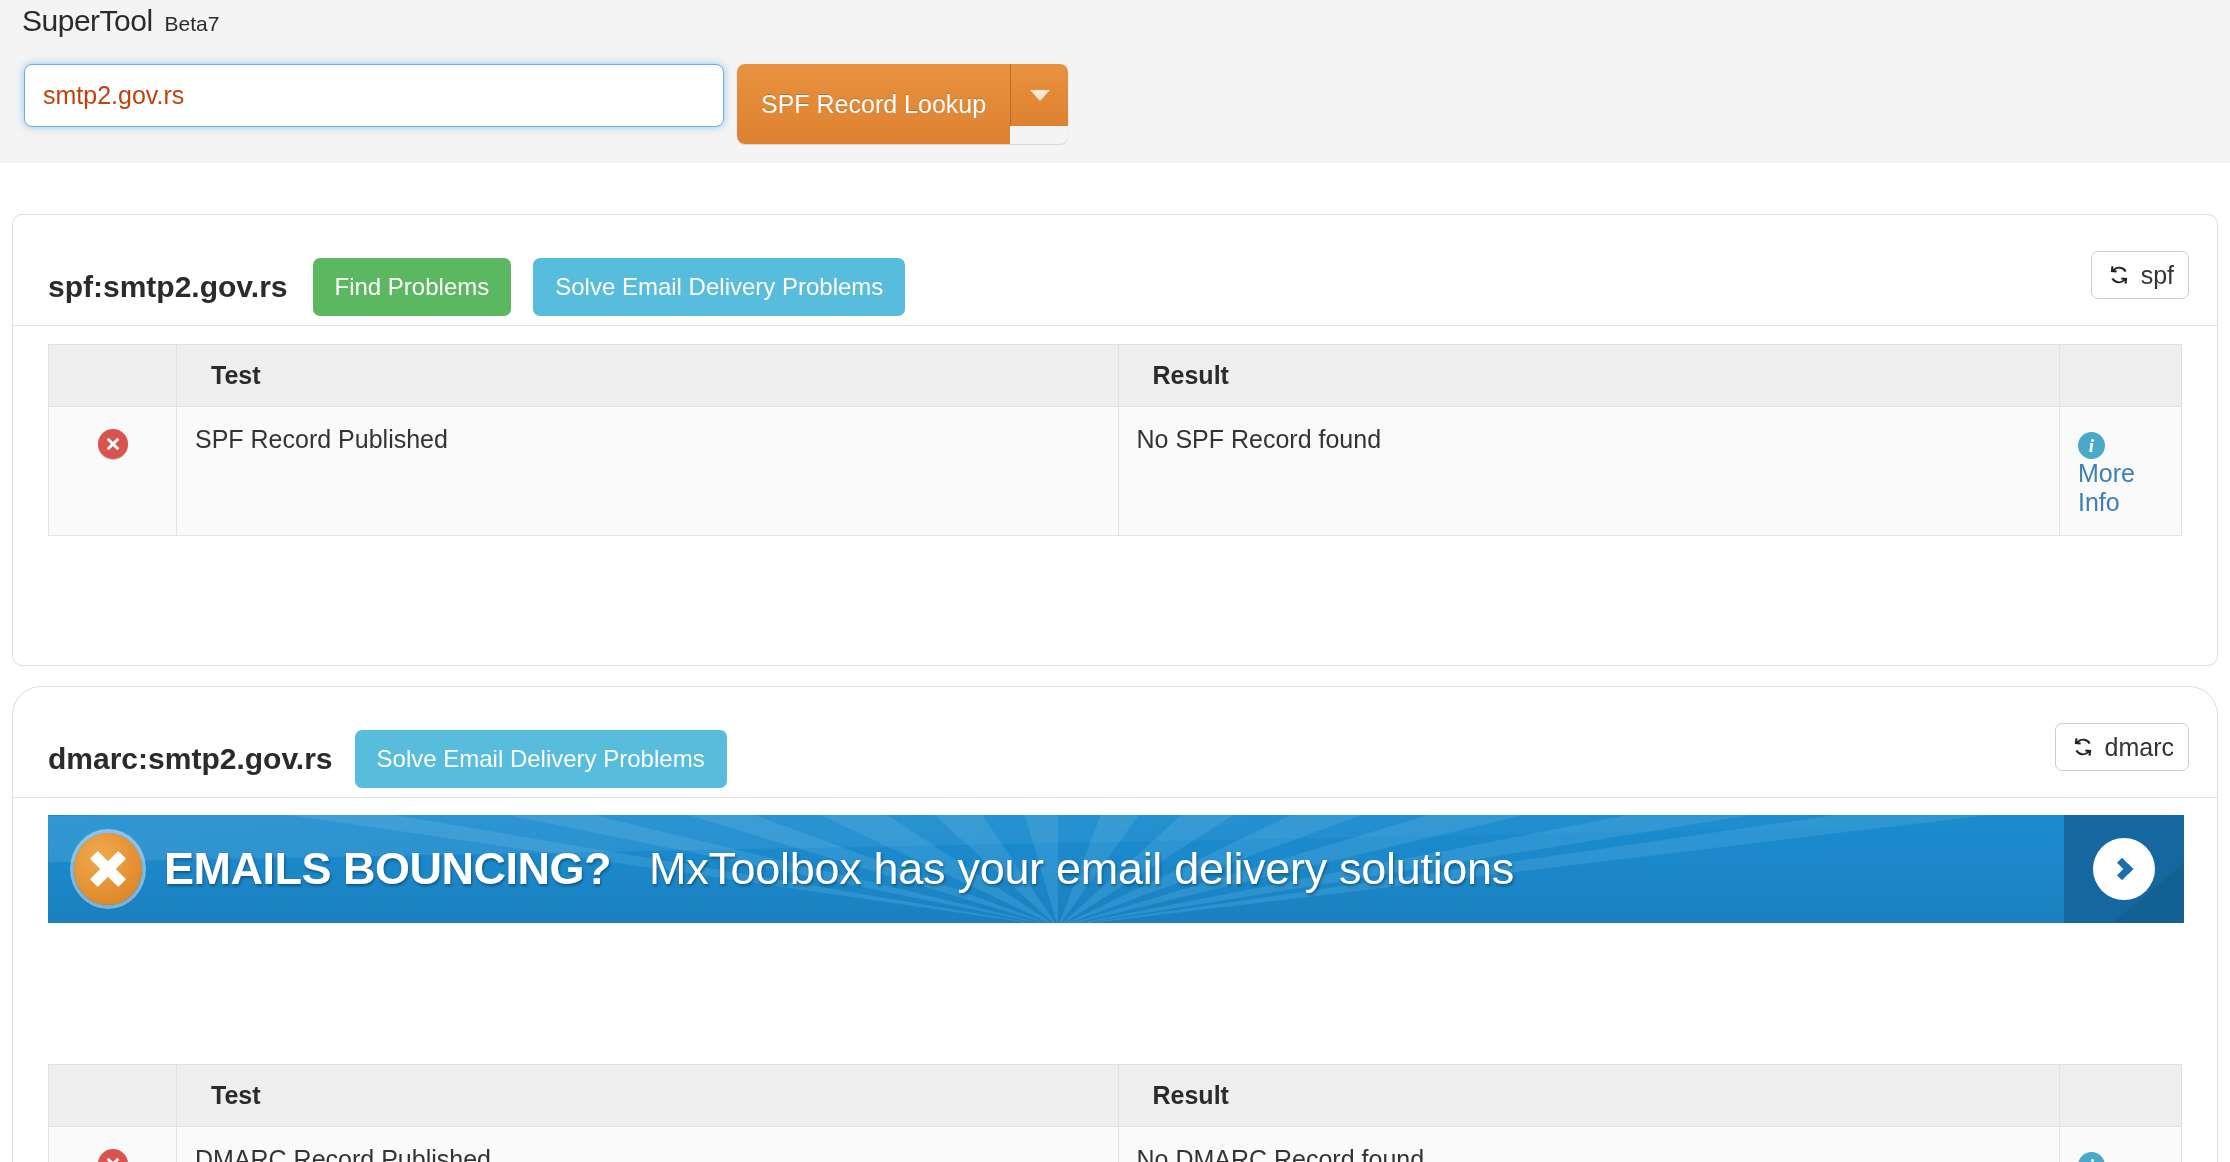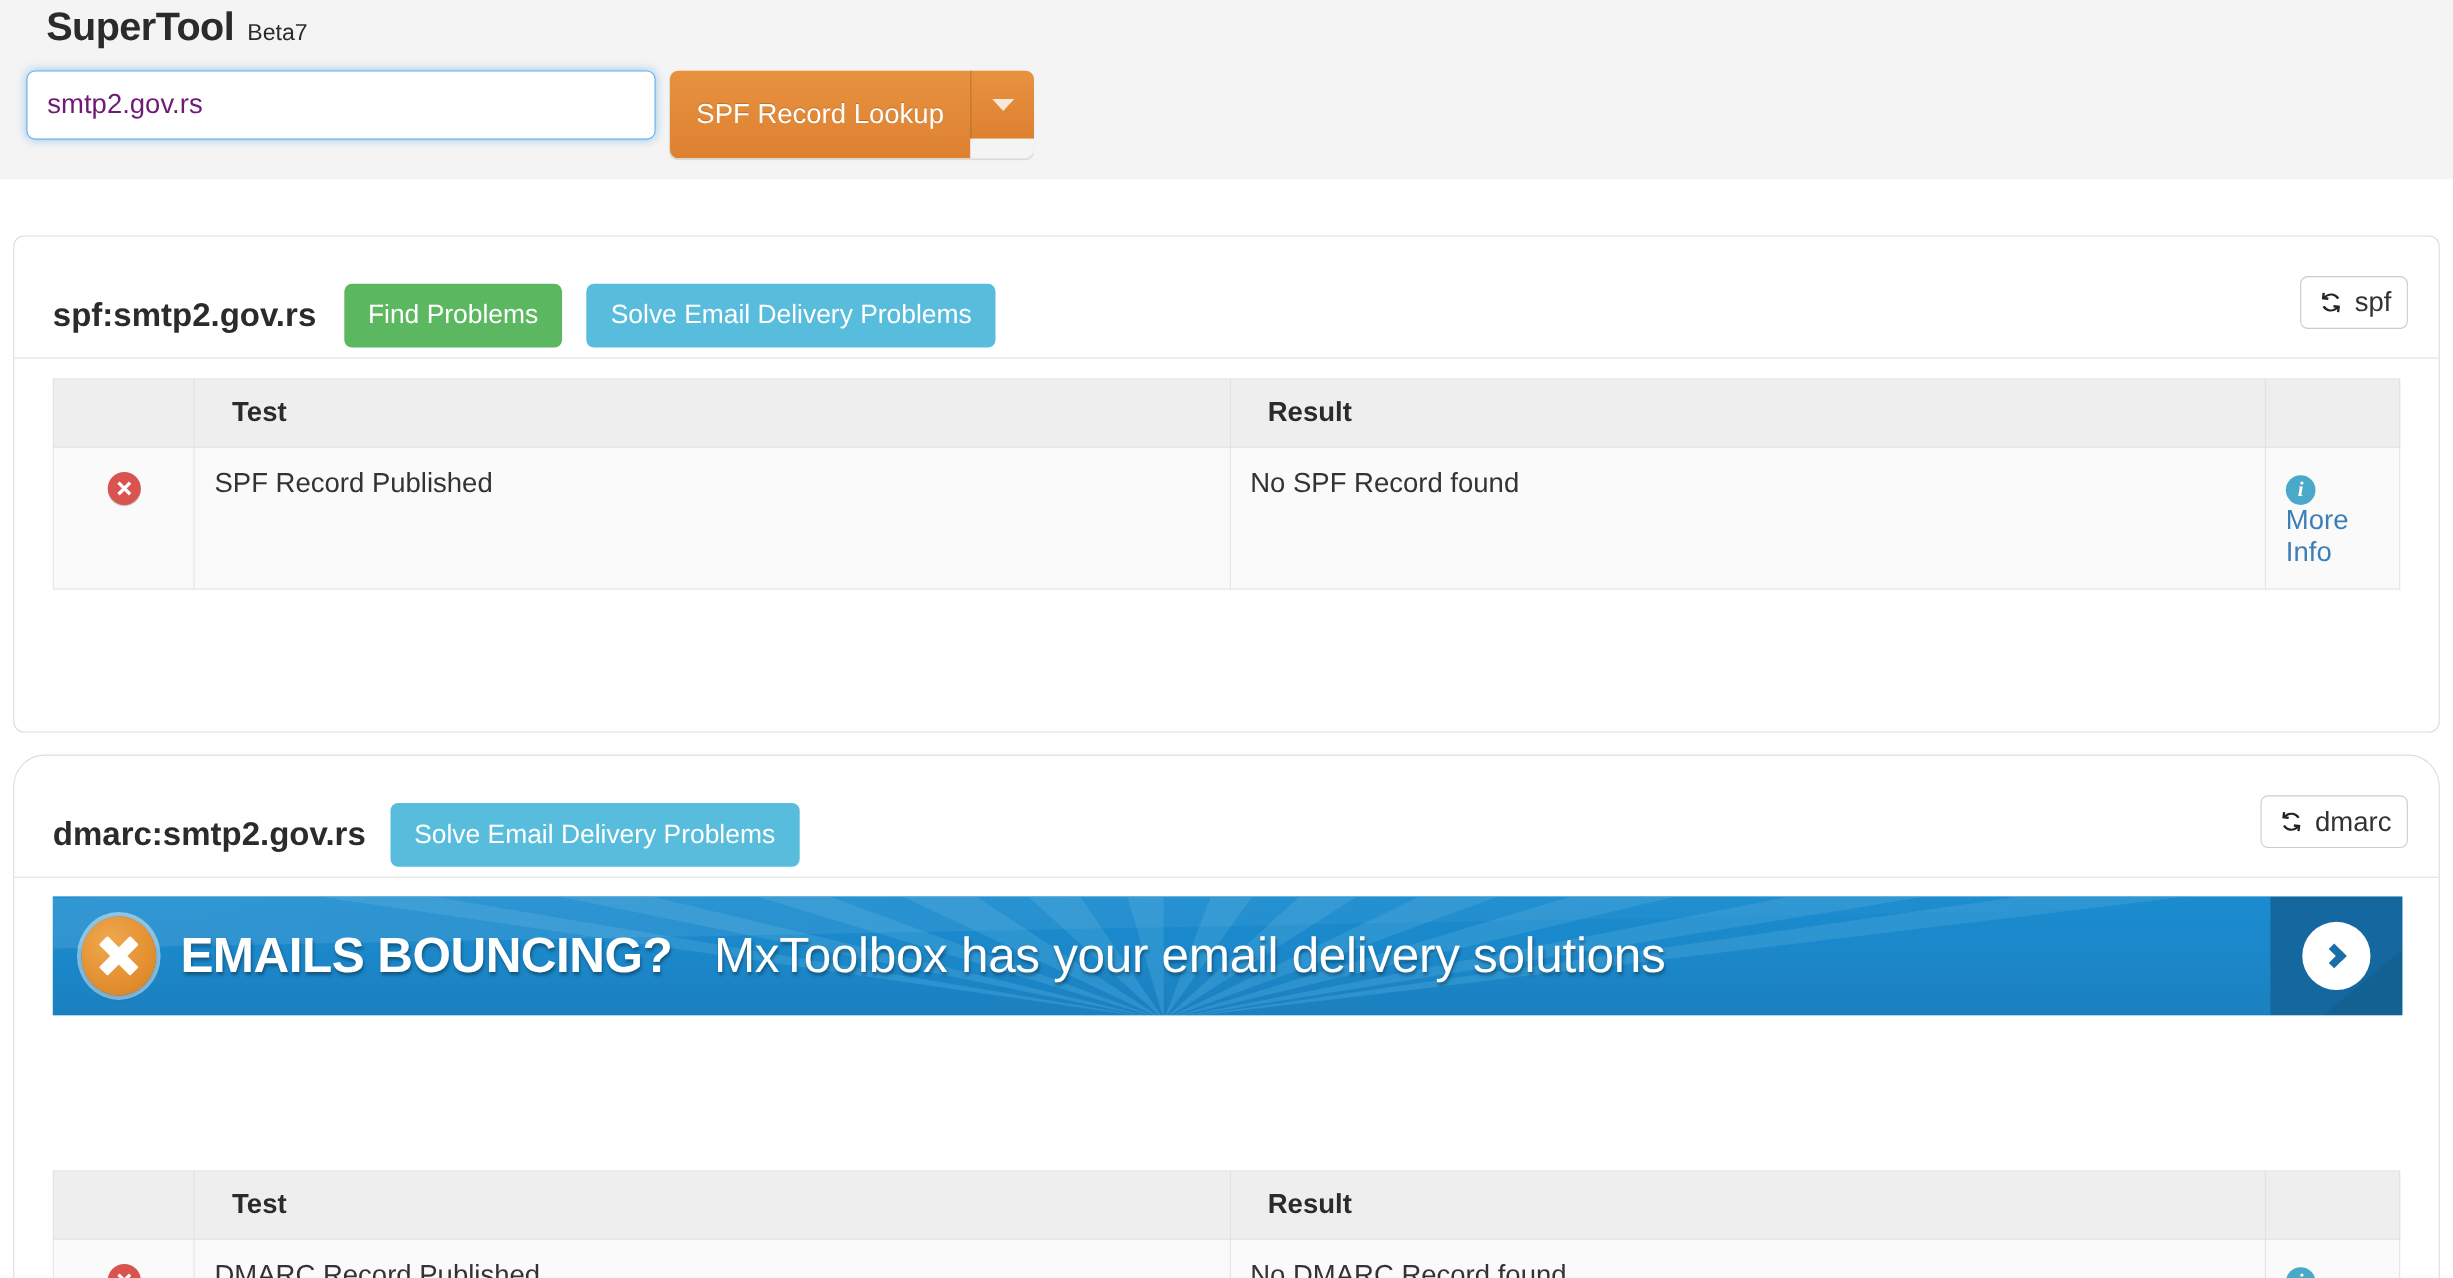--- a/index.html
+++ b/index.html
@@ -15,37 +15,37 @@
   .header-band {
     position: absolute; left: 0; top: 0;
     width: 2230px; height: 163px;
     background: #f4f4f4;
   }
   .brand {
     position: absolute; left: 22px; top: 6px;
     display: flex; align-items: baseline; gap: 12px;
   }
   .brand-title {
-    font-size: 36px; font-weight: 700; color: #2b2b2b;
-    letter-spacing: -0.5px; line-height: 1; margin-left: 20px;
+    font-size: 30px; font-weight: 400; color: #2b2b2b;
+    letter-spacing: -0.5px; line-height: 1;
   }
   .brand-beta {
     font-size: 21px; font-weight: 400; color: #2b2b2b; line-height: 1;
   }
 
   .search-row {
     position: absolute; left: 24px; top: 64px;
     display: flex; align-items: flex-start;
   }
   .search-input {
-    width: 572px; height: 63px;
+    width: 700px; height: 63px;
     border: 1px solid #66afe9;
     border-radius: 8px;
     background: #ffffff;
-    font-size: 25px; color: #701a75;
+    font-size: 25px; color: #c2410c;
     padding: 0 18px;
     outline: none;
     box-shadow: 0 0 9px rgba(102,175,233,.65);
     font-family: "Liberation Sans", sans-serif;
   }
   .lookup-group {
     display: flex; margin-left: 13px; align-items: stretch;
     border-radius: 8px; overflow: hidden;
     box-shadow: 0 1px 1px rgba(0,0,0,.12);
   }

